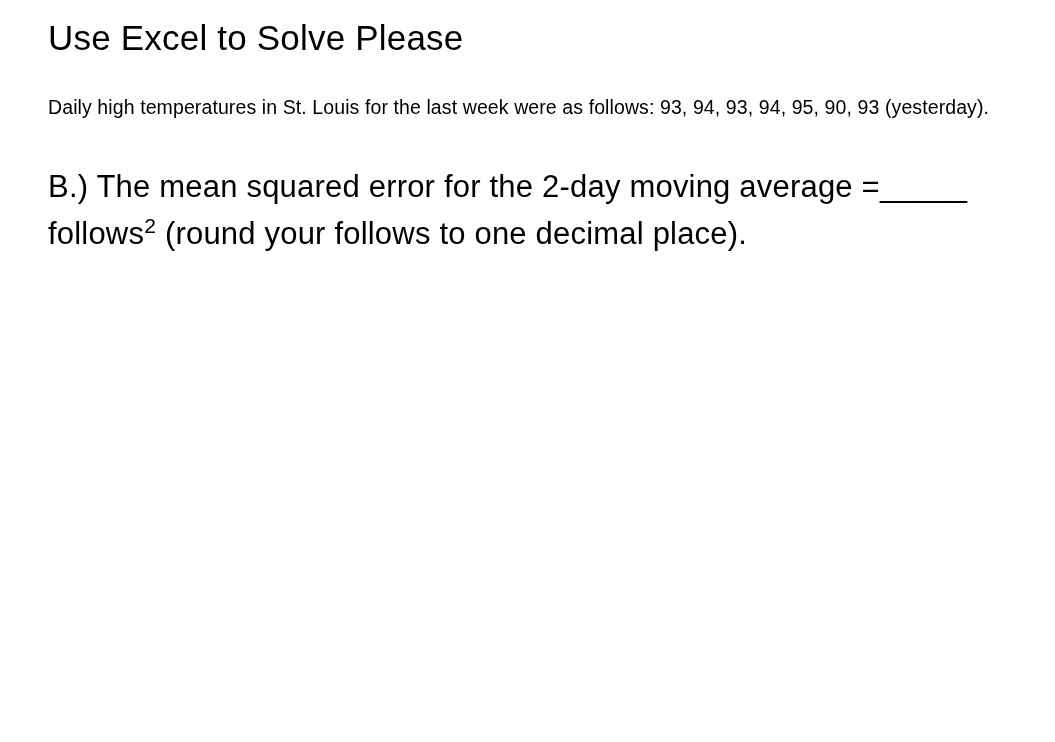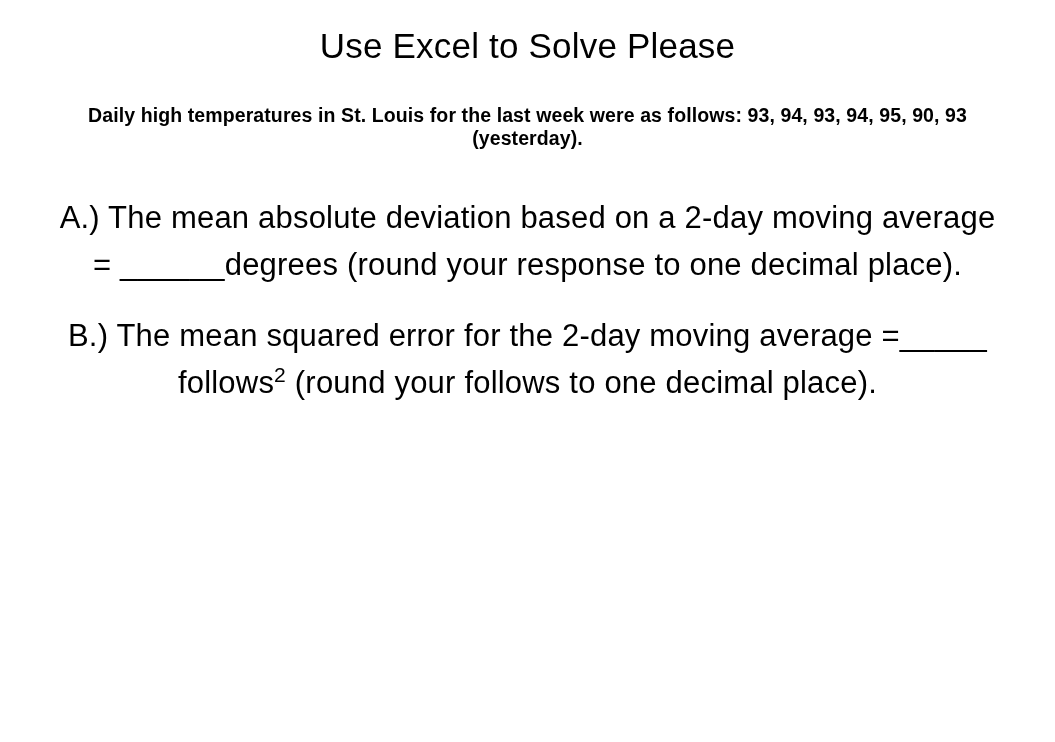--- a/index.html
+++ b/index.html
@@ -6,32 +6,31 @@
     margin: 0;
     padding: 0;
     background: #ffffff;
     font-family: "Segoe UI", "Helvetica Neue", Arial, sans-serif;
     color: #000000;
     width: 1055px;
     height: 742px;
     box-sizing: border-box;
   }
   .page {
-    padding: 26px 48px 26px 48px;
-    text-align: center;
+    padding: 18px 48px 26px 48px;
   }
   .title {
     font-size: 35px;
     font-weight: 400;
     margin-bottom: 38px;
     letter-spacing: 0.2px;
   }
   .subheading {
     font-size: 19.5px;
-    font-weight: 700;
+    font-weight: 400;
     margin-bottom: 44px;
     letter-spacing: 0.1px;
     margin-top: 23px;
   }
   .question {
     font-size: 31px;
     font-weight: 400;
     line-height: 1.52;
     margin-bottom: 24px;
     letter-spacing: 0.2px;
@@ -44,22 +43,19 @@
 </style>
 </head>
 <body>
 
 <div class="page">
 
   <div class="title">Use Excel to Solve Please</div>
 
   <div class="subheading">Daily high temperatures in St. Louis for the last week were as follows: 93, 94, 93, 94, 95, 90, 93 (yesterday).</div>
 
-  <div class="question">
-    <span>A.) The mean absolute deviation based on a 2-day moving average = </span><span>______</span><span>degrees (round your response to one decimal place).</span>
-  </div>
 
   <div class="question">
     <span>B.) The mean squared error for the 2-day moving average =</span><span>_____</span><span> follows</span><sup>2</sup><span> (round your follows to one decimal place).</span>
   </div>
 
 
 </div>
 
 </body></html>

